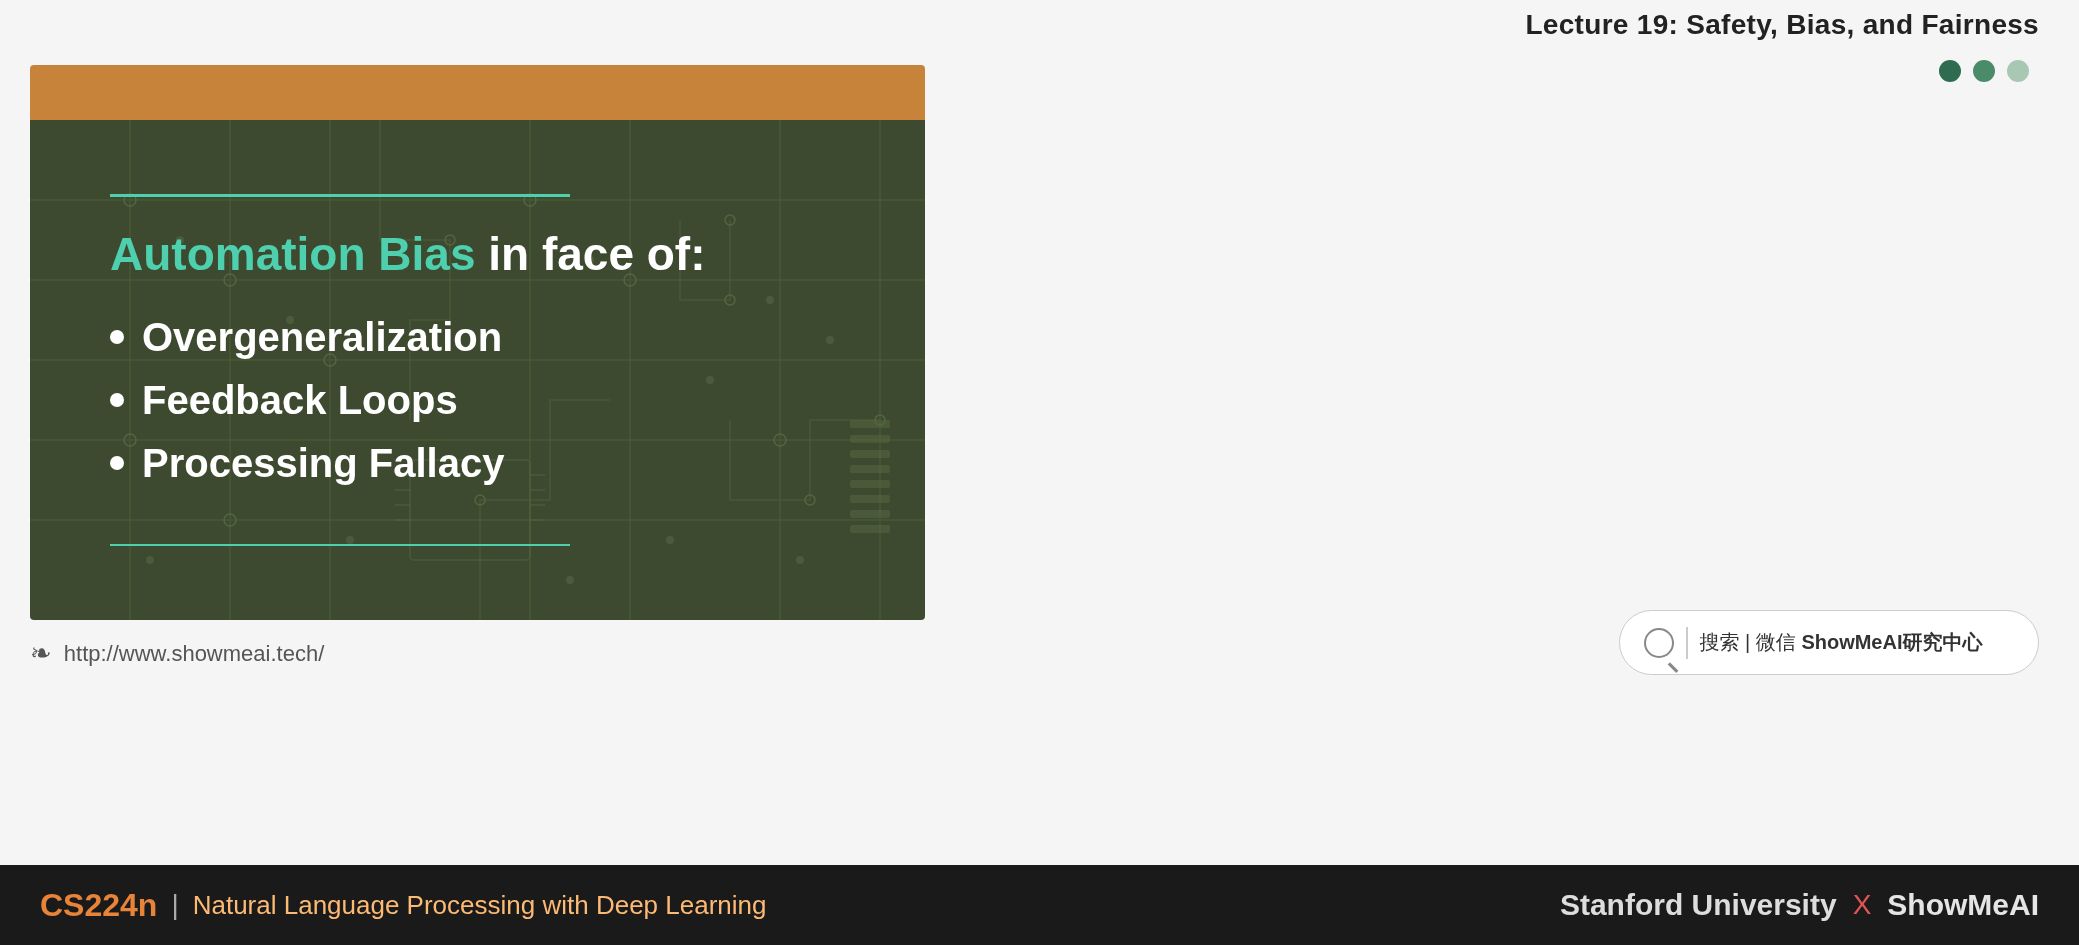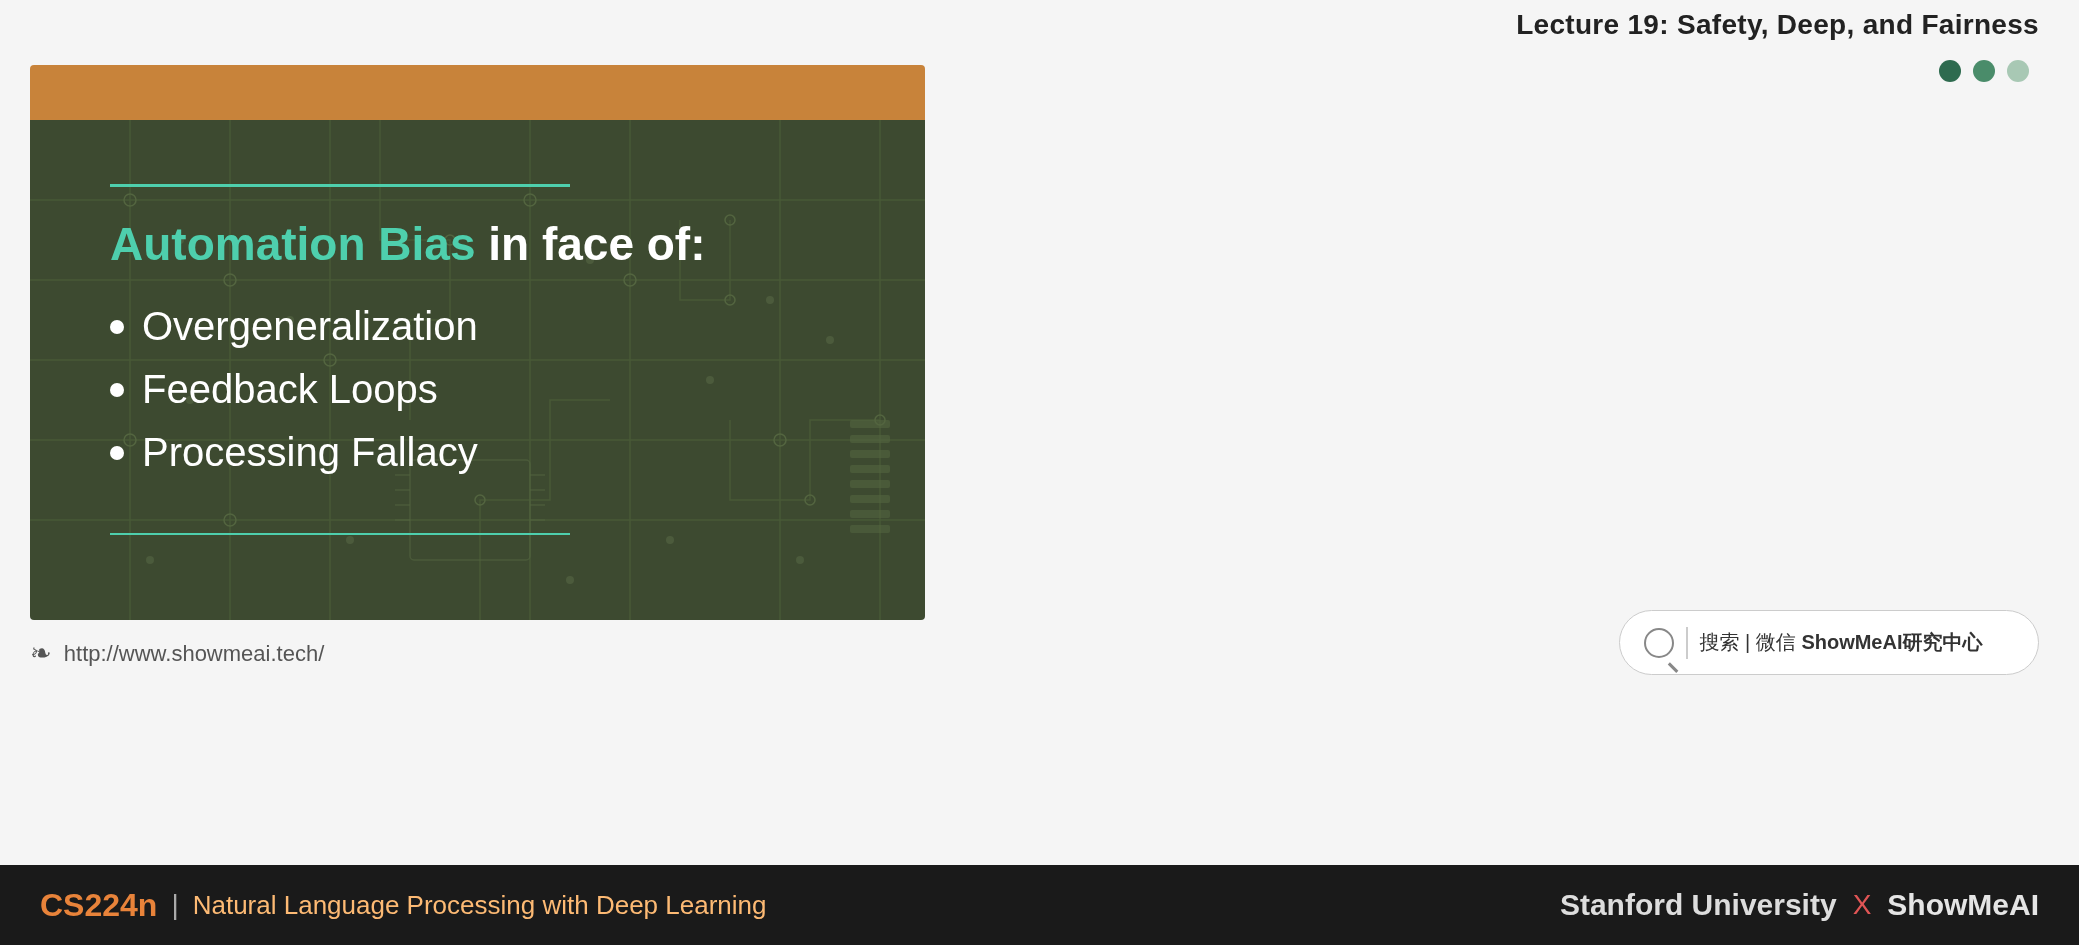--- a/index.html
+++ b/index.html
@@ -86,21 +86,22 @@
       top: 0; left: 0; right: 0; bottom: 0;
       opacity: 0.5;
     }
 
     
     .slide-content {
       position: absolute;
       top: 0; left: 0; right: 0; bottom: 0;
       display: flex;
       flex-direction: column;
-      padding: 64px 80px;
+      justify-content: center;
+      padding: 44px 80px;
       border-radius: 12px;
     }
 
     .slide-divider-top {
       width: 460px;
       height: 3px;
       background: #4ecfad;
       margin-bottom: 30px;
     }
 
@@ -117,21 +118,21 @@
     }
 
     .slide-bullet-list {
       list-style: none;
       margin-bottom: 30px;
     }
 
     .slide-bullet-list li {
       font-size: 40px;
       color: white;
-      font-weight: 400;
+      font-weight: 700;
       margin-bottom: 18px;
       display: flex;
       align-items: center;
       gap: 18px;
     }
 
     .slide-bullet-list li::before {
       content: '';
       width: 14px;
       height: 14px;
@@ -290,21 +291,21 @@
       right: 0;
       width: 1150px;
       bottom: 80px;
       background: #f5f5f5;
     }
   </style>
 </head>
 <body>
 
 <div class="header">
-  <span class="lecture-title">Lecture 19: Safety, Deep, and Fairness</span>
+  <span class="lecture-title">Lecture 19: Safety, Bias, and Fairness</span>
 </div>
 
 <div class="nav-dots">
   <div class="dot dot-1"></div>
   <div class="dot dot-2"></div>
   <div class="dot dot-3"></div>
 </div>
 
 <div class="right-panel"></div>
 

